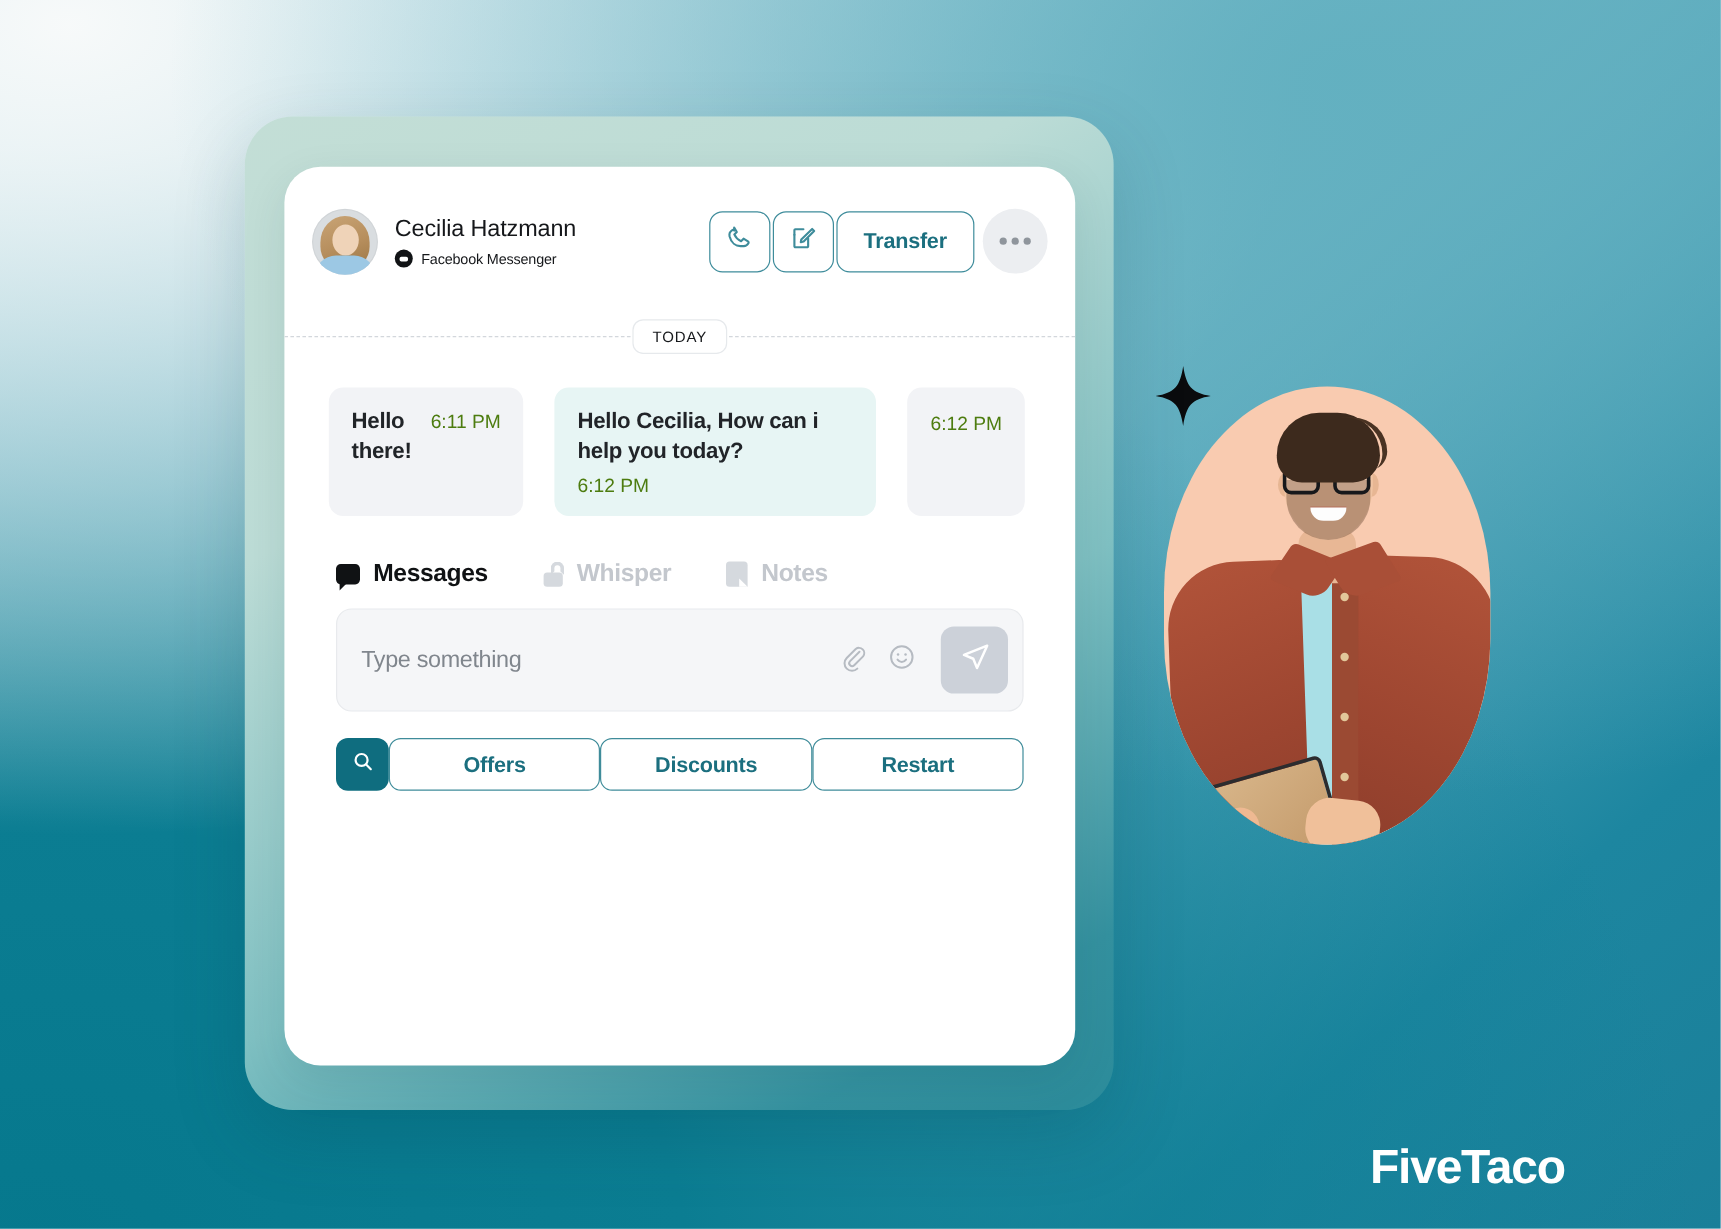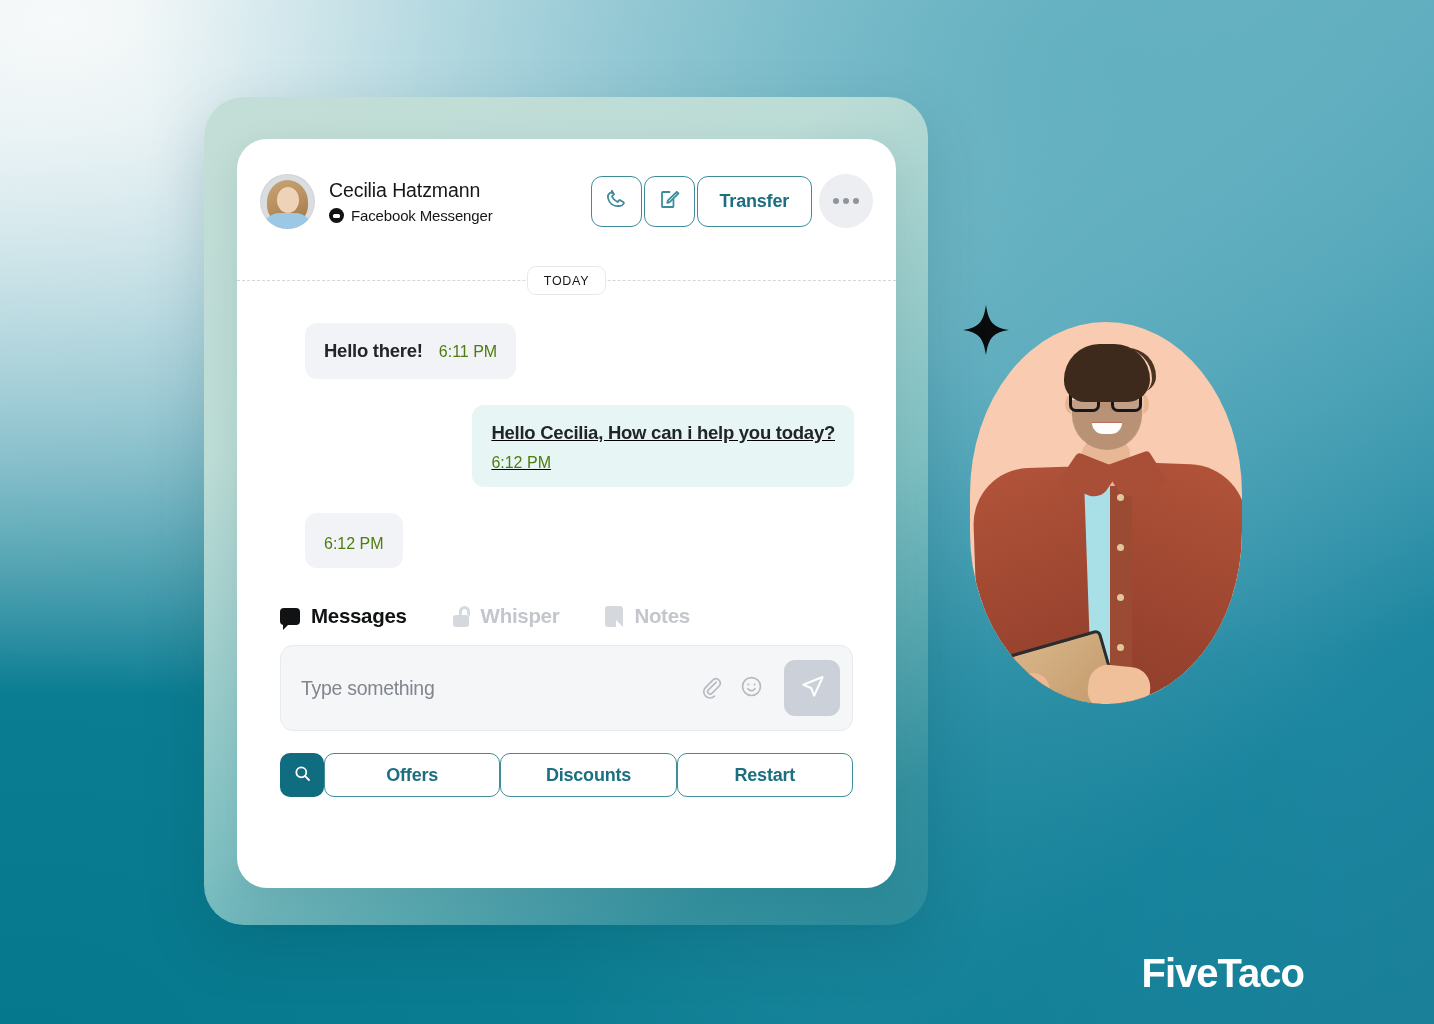--- a/index.html
+++ b/index.html
@@ -107,21 +107,21 @@
     display: flex; align-items: center; justify-content: center;
     flex: 0 0 auto;
   }
   .channel-badge i {
     display: block;
     width: 7px; height: 4px;
     border-radius: 1.5px;
     background: #ffffff;
   }
   .channel-name {
-    font-size: 15px;
+    font-size: 12px;
     color: #15171a;
     letter-spacing: -0.15px;
   }
 
   .header-actions { display: flex; align-items: center; gap: 2px; }
 
   .icon-btn {
     width: 51px; height: 51px;
     border: 1.6px solid #3e8c9b;
     border-radius: 11px;
@@ -175,37 +175,36 @@
     border-radius: 9px;
     padding: 7px 16px 6px;
     font-size: 12.5px;
     font-weight: 400;
     letter-spacing: 0.7px;
     color: #16181b;
   }
 
   
   .messages {
-    padding: 26px 42px 0 48px;
+    padding: 26px 42px 0 37px;
     display: flex;
-    flex-direction: column;
+    flex-direction: row;
     gap: 26px;
-    margin-left: 20px;
   }
   .msg-row { display: flex; }
   .msg-row.in  { justify-content: flex-start; }
   .msg-row.out { justify-content: flex-end; }
 
   .bubble {
     border-radius: 12px;
     padding: 16px 19px 15px;
     max-width: 445px;
   }
   .bubble.in  { background: #f2f3f6; }
-  .bubble.out { background: #e7f5f4; text-decoration: underline; }
+  .bubble.out { background: #e7f5f4; }
 
   .bubble-inline { display: flex; align-items: baseline; gap: 16px; }
   .bubble-text {
     font-size: 18.5px;
     font-weight: 700;
     color: #212428;
     line-height: 1.33;
     letter-spacing: -0.25px;
   }
   .bubble.out .bubble-text { font-weight: 700; }

